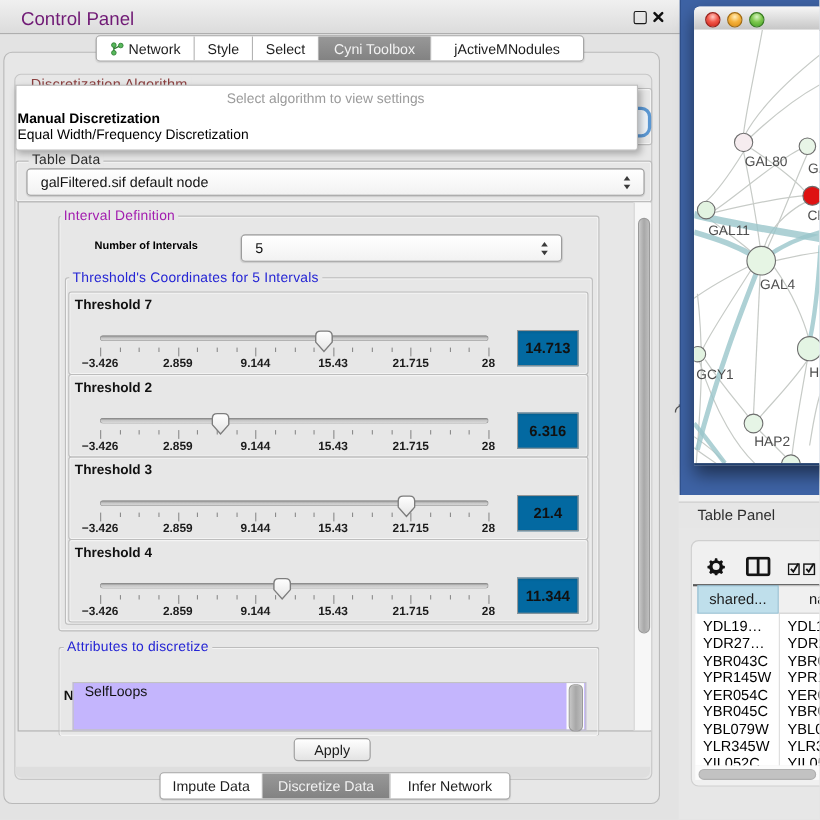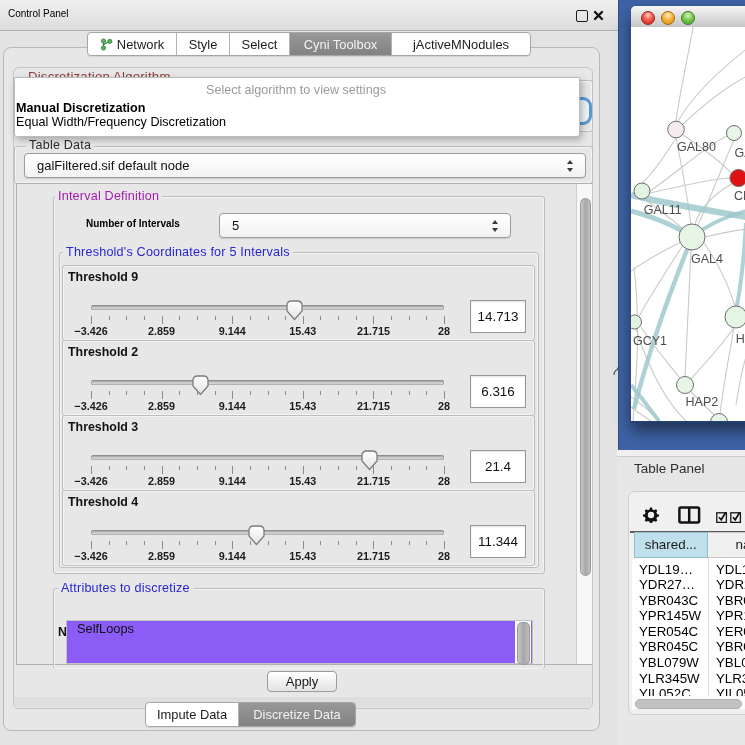--- a/index.html
+++ b/index.html
@@ -15,31 +15,31 @@
 .arrows{position:absolute;right:11px;top:50%;width:7px;height:12px;margin-top:-6px;}
 .arrows:before{content:"";position:absolute;left:0;top:0;border-left:3.5px solid transparent;border-right:3.5px solid transparent;border-bottom:4.5px solid #3a3a3a;}
 .arrows:after{content:"";position:absolute;left:0;bottom:0;border-left:3.5px solid transparent;border-right:3.5px solid transparent;border-top:4.5px solid #3a3a3a;}
 .seg{position:absolute;display:flex;background:#fff;border:1px solid #a6a6a6;border-radius:4px;overflow:hidden;
   box-shadow:0 1px 1px rgba(0,0,0,.08);}
 .seg .s{display:flex;align-items:center;justify-content:center;font-size:12.9px;color:#1d1d1d;border-right:1px solid #b3b3b3;box-sizing:border-box;}
 .seg .s:last-child{border-right:none;}
 .seg .sel{background:linear-gradient(180deg,#989898,#828282);color:#f2f2f2;}
 .tick{position:absolute;width:1px;background:#8b8b8b;}
 .tlab{position:absolute;font-size:10.8px;font-weight:bold;color:#1c1c1c;transform:translateX(-50%);white-space:nowrap;}
-.vfield{position:absolute;width:54px;height:31px;background:#ffffff;border:1px solid #979797;
-  box-shadow:inset 0 1px 2px rgba(0,0,0,.12);font-size:13.4px;color:#111;text-align:center;line-height:31px;}
+.vfield{position:absolute;width:54px;height:31px;background:#0369a1;border:1px solid #979797;
+  box-shadow:inset 0 1px 2px rgba(0,0,0,.12);font-size:13.4px;color:#111;text-align:center;line-height:31px;font-weight:bold;}
 .row{white-space:nowrap;}
 </style>
 </head>
 <body>
 
 <div class="abs" style="left:0;top:0;width:618px;height:745px;background:#e3e3e3;"></div>
 
 <div class="abs" style="left:0;top:0;width:618px;height:30px;background:linear-gradient(180deg,#f0f0f0,#dcdcdc);border-bottom:1px solid #aeaeae;"></div>
-<div class="abs" style="left:8px;top:8px;font-size:10px;color:#000000;">Control Panel</div>
+<div class="abs" style="left:19px;top:8px;font-size:17px;color:#701a75;">Control Panel</div>
 
 <div class="abs" style="left:576px;top:10px;width:10px;height:10px;border:1.6px solid #1a1a1a;border-radius:2px;"></div>
 <svg class="abs" style="left:593px;top:10px;" width="11" height="11" viewBox="0 0 11 11">
  <path d="M2 2 L9 9 M9 2 L2 9" stroke="#111" stroke-width="2.3" stroke-linecap="round"></path>
 </svg>
 
 <div class="abs" style="left:3px;top:47px;width:595px;height:682px;border:1px solid #b9b9b9;border-radius:8px;background:#e7e7e7;"></div>
 
 <div class="abs" style="left:13px;top:67px;width:578px;height:640px;border:1px solid #c6c6c6;border-radius:6px;background:#e7e7e7;"></div>
 
@@ -82,21 +82,21 @@
 <div class="combo" style="left:219px;top:213px;width:290px;height:23px;">
   <div class="ctext">5</div>
   <div class="arrows"></div>
 </div>
 
 <div class="abs etched" style="left:59px;top:252px;width:478px;height:314px;"></div>
 <div class="lbl" style="left:63px;top:246px;color:#2525d4;">Threshold's Coordinates for 5 Intervals</div>
 
 <div id="thresholds">
     <div class="abs etched" style="left:62px;top:265px;width:471px;height:74px;"></div>
-    <div class="abs bold" style="left:68px;top:270px;font-size:12.4px;color:#111;">Threshold 9</div>
+    <div class="abs bold" style="left:68px;top:270px;font-size:12.4px;color:#111;">Threshold 7</div>
     <div class="abs" style="left:91px;top:305px;width:353px;height:5px;border-radius:2.5px;background:linear-gradient(180deg,#7f7f7f,#c7c7c7 45%,#dcdcdc);box-shadow:inset 0 0 0 .5px #8e8e8e;"></div>
     <div class="tick" style="left:91px;top:316px;height:8px;"></div>
     <div class="tick" style="left:108.65px;top:316px;height:4px;"></div>
     <div class="tick" style="left:126.3px;top:316px;height:4px;"></div>
     <div class="tick" style="left:143.95px;top:316px;height:4px;"></div>
     <div class="tick" style="left:161.6px;top:316px;height:8px;"></div>
     <div class="tick" style="left:179.25px;top:316px;height:4px;"></div>
     <div class="tick" style="left:196.89999999999998px;top:316px;height:4px;"></div>
     <div class="tick" style="left:214.54999999999998px;top:316px;height:4px;"></div>
     <div class="tick" style="left:232.2px;top:316px;height:8px;"></div>
@@ -246,36 +246,37 @@
         </linearGradient>
       </defs>
       <path d="M1,5.5 Q1,1 5.5,1 L11.5,1 Q16,1 16,5.5 L16,11 L8.5,19.5 L1,11 Z" fill="url(#tg3)" stroke="#7d7d7d" stroke-width="1.3"></path>
     </svg>
     <div class="vfield" style="left:470px;top:525px;">11.344</div>
   </div>
 
 <div class="abs etched" style="left:53px;top:588px;width:490px;height:80px;border-bottom:none;"></div>
 <div class="lbl" style="left:58px;top:582px;color:#2525d4;">Attributes to discretize</div>
 <div class="abs bold" style="left:58px;top:600px;font-size:12.4px;color:#111;margin-top:25px;">Numerical Attributes</div>
-<div class="abs" style="left:66px;top:620px;width:467px;height:44px;background:#8b5cf6;border:1px solid #c2c2c2;box-sizing:border-box;overflow:hidden;">
+<div class="abs" style="left:66px;top:620px;width:467px;height:44px;background:#c4b5fd;border:1px solid #c2c2c2;box-sizing:border-box;overflow:hidden;">
   <div style="font-size:12.8px;color:#111;padding-left:10px;line-height:12.7px;padding-top:2px;">
     <div class="row">SelfLoops</div>
   </div>
 </div>
 <div class="abs" style="left:515px;top:621px;width:16px;height:42px;background:#fcfcfc;"></div>
 <div class="abs" style="left:517px;top:622px;width:11px;height:41px;background:linear-gradient(90deg,#c6c6c6,#a7a7a7 50%,#bdbdbd);border:1px solid #9a9a9a;border-radius:5px;"></div>
 
 <div class="abs" style="left:267px;top:671px;width:68px;height:19px;background:linear-gradient(180deg,#ffffff,#e3e3e3);border:1px solid #9b9b9b;border-radius:4px;
  font-size:13px;color:#1a1a1a;text-align:center;line-height:19px;">Apply</div>
 
 <div class="abs" style="left:14px;top:697px;width:577px;height:10px;background:#dedede;border-radius:0 0 6px 6px;"></div>
 
 <div class="seg" style="left:145px;top:702px;height:23px;">
   <div class="s" style="width:93px;">Impute Data</div>
   <div class="s sel" style="width:116px;">Discretize Data</div>
+  <div class="s" style="width:108px;">Infer Network</div>
 </div>
 
 <div class="abs" style="left:14px;top:77px;width:564px;height:58px;background:#fff;border:1px solid #bcbcbc;border-radius:0 0 3px 3px;
   box-shadow:2px 3px 7px rgba(0,0,0,.28);z-index:30;"></div>
 <div class="abs" style="left:14px;top:83px;width:564px;text-align:center;font-size:12.6px;color:#9b9b9b;z-index:31;">Select algorithm to view settings</div>
 <div class="abs bold" style="left:16px;top:101px;font-size:12.6px;color:#000;z-index:31;">Manual Discretization</div>
 <div class="abs" style="left:16px;top:115px;font-size:12.6px;color:#000;z-index:31;">Equal Width/Frequency Discretization</div>
 
 <svg class="abs" style="left:613px;top:367px;" width="8" height="10" viewBox="0 0 8 10">
   <path d="M1 8 Q1 3 6 2 M4 1 L6.5 2 L5.5 4.5" stroke="#555" stroke-width="1.2" fill="none"></path>

